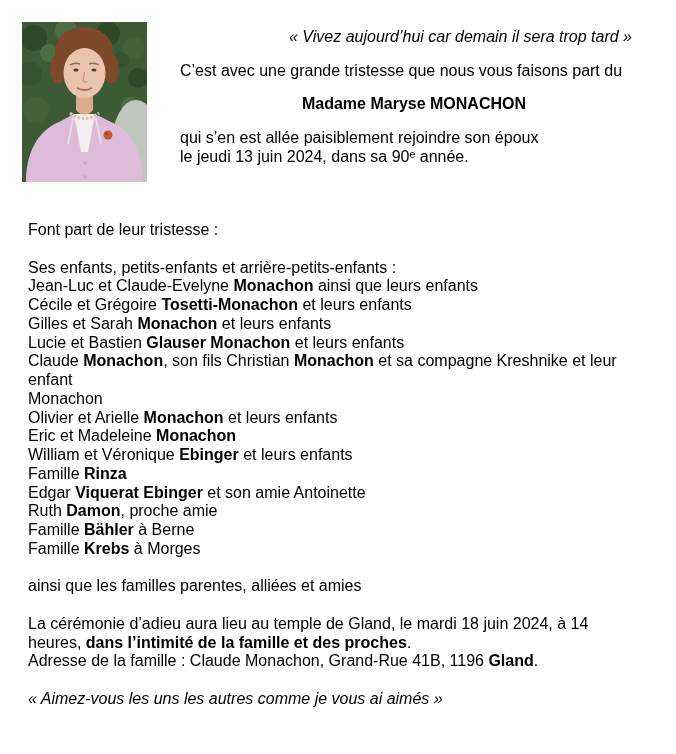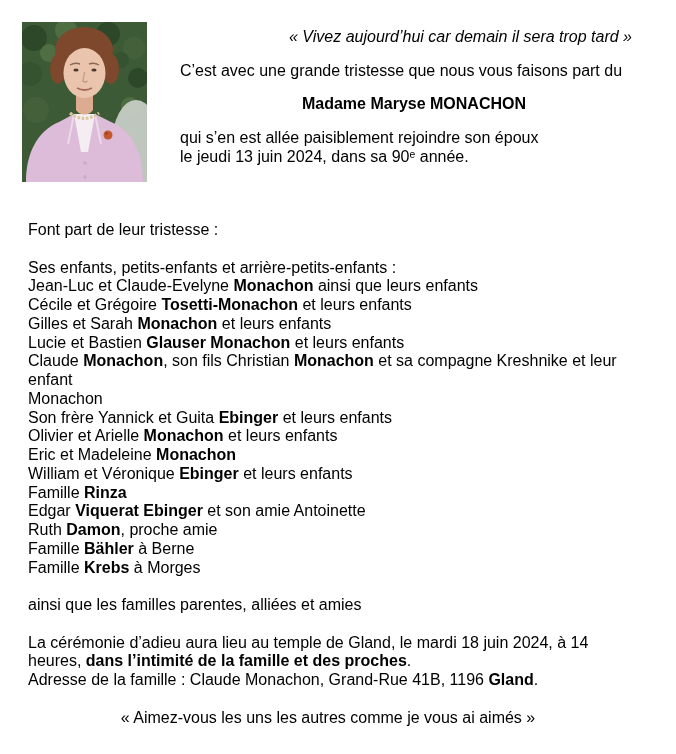--- a/index.html
+++ b/index.html
@@ -19,21 +19,21 @@
   .header-text { position:absolute; left:180px; right:28px; top:28px; }
   .top-quote { font-style:italic; text-align:right; padding-right:16px; margin-bottom:15px; }
   .deceased-name { font-weight:bold; text-align:center; margin-top:14px; margin-bottom:16px; }
 
   
   .main { margin:16px 28px; padding-top:10px; }
   .line { white-space:nowrap; }
   .gap { height:18.75px; }
   b { font-weight:bold; }
   sup { font-size:0.65em; line-height:0; position:relative; top:-0.35em; vertical-align:baseline; }
-  .bottom-quote { text-align:center; padding-right:20px; }
+  .bottom-quote { font-style:italic; text-align:left; padding-right:20px; }
 </style>
 </head>
 <body>
 
 <div class="page">
 
   <div class="header">
 
     <div class="photo">
       <svg viewBox="0 0 125 160" width="125" height="160">
@@ -87,21 +87,20 @@
 
     <div>
       <div class="line">Ses enfants, petits-enfants et arrière-petits-enfants :</div>
       <div class="line">Jean-Luc et Claude-Evelyne <b>Monachon</b> ainsi que leurs enfants</div>
       <div class="line">Cécile et Grégoire <b>Tosetti-Monachon</b> et leurs enfants</div>
       <div class="line">Gilles et Sarah <b>Monachon</b> et leurs enfants</div>
       <div class="line">Lucie et Bastien <b>Glauser Monachon</b> et leurs enfants</div>
       <div class="line">Claude <b>Monachon</b>, son fils Christian <b>Monachon</b> et sa compagne Kreshnike et leur</div>
       <div class="line">enfant</div>
       <div class="line">Monachon</div>
-      <div class="line">Son frère Yannick et Guita <b>Ebinger</b> et leurs enfants</div>
       <div class="line">Olivier et Arielle <b>Monachon</b> et leurs enfants</div>
       <div class="line">Eric et Madeleine <b>Monachon</b></div>
       <div class="line">William et Véronique <b>Ebinger</b> et leurs enfants</div>
       <div class="line">Famille <b>Rinza</b></div>
       <div class="line">Edgar <b>Viquerat Ebinger</b> et son amie Antoinette</div>
       <div class="line">Ruth <b>Damon</b>, proche amie</div>
       <div class="line">Famille <b>Bähler</b> à Berne</div>
       <div class="line">Famille <b>Krebs</b> à Morges</div>
     </div>
 

